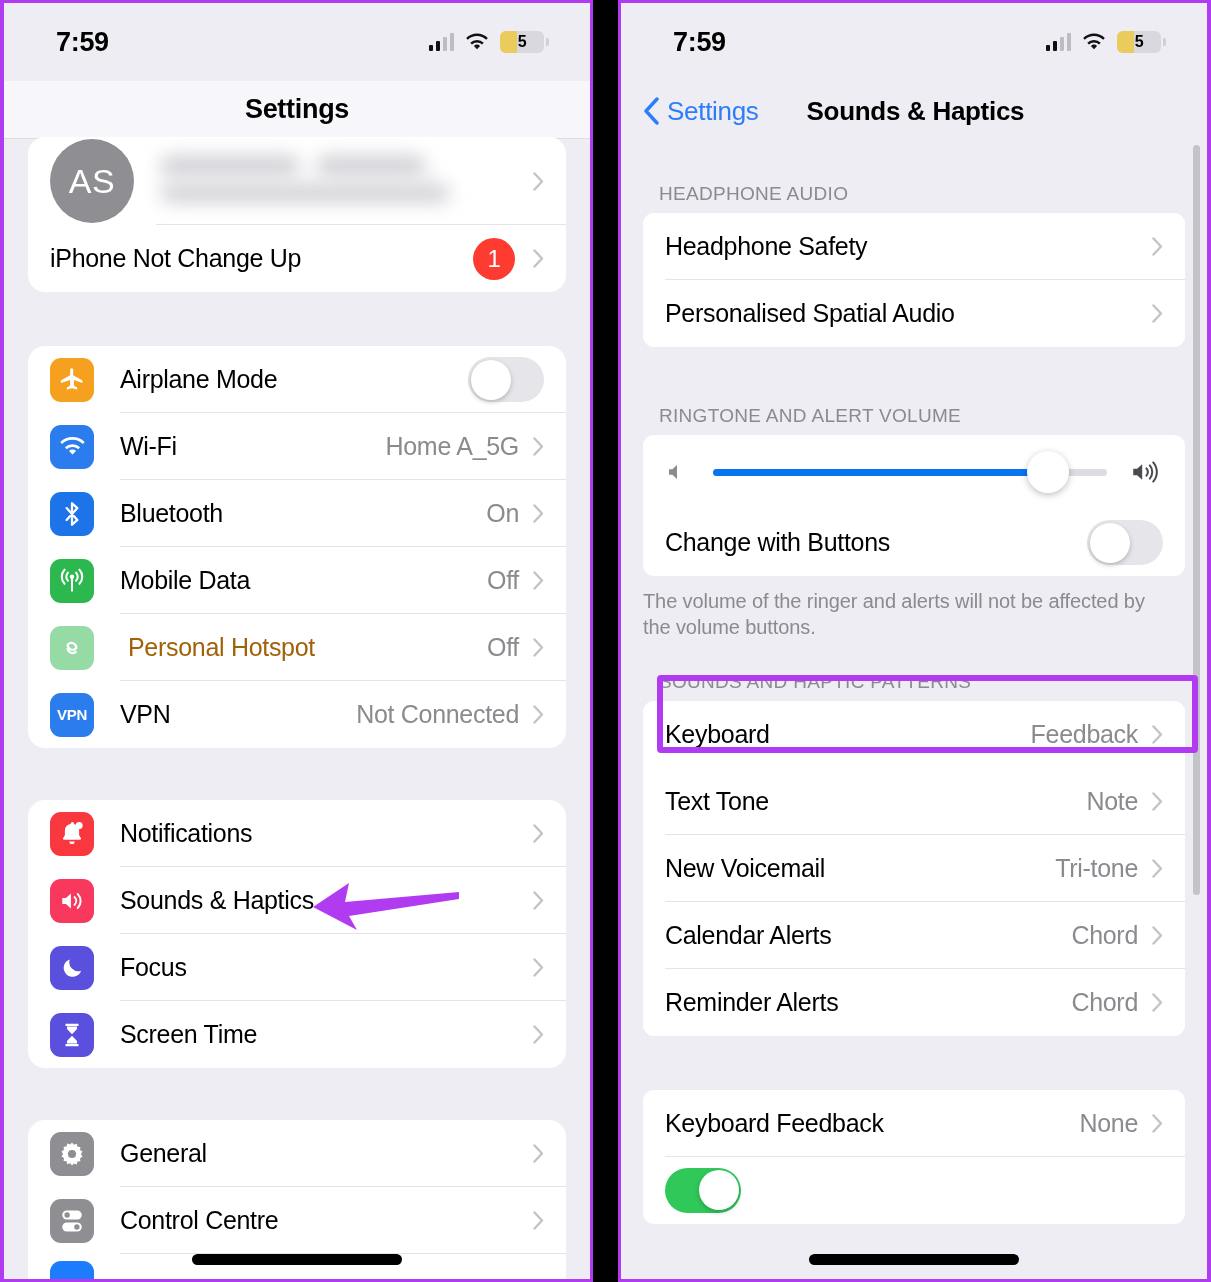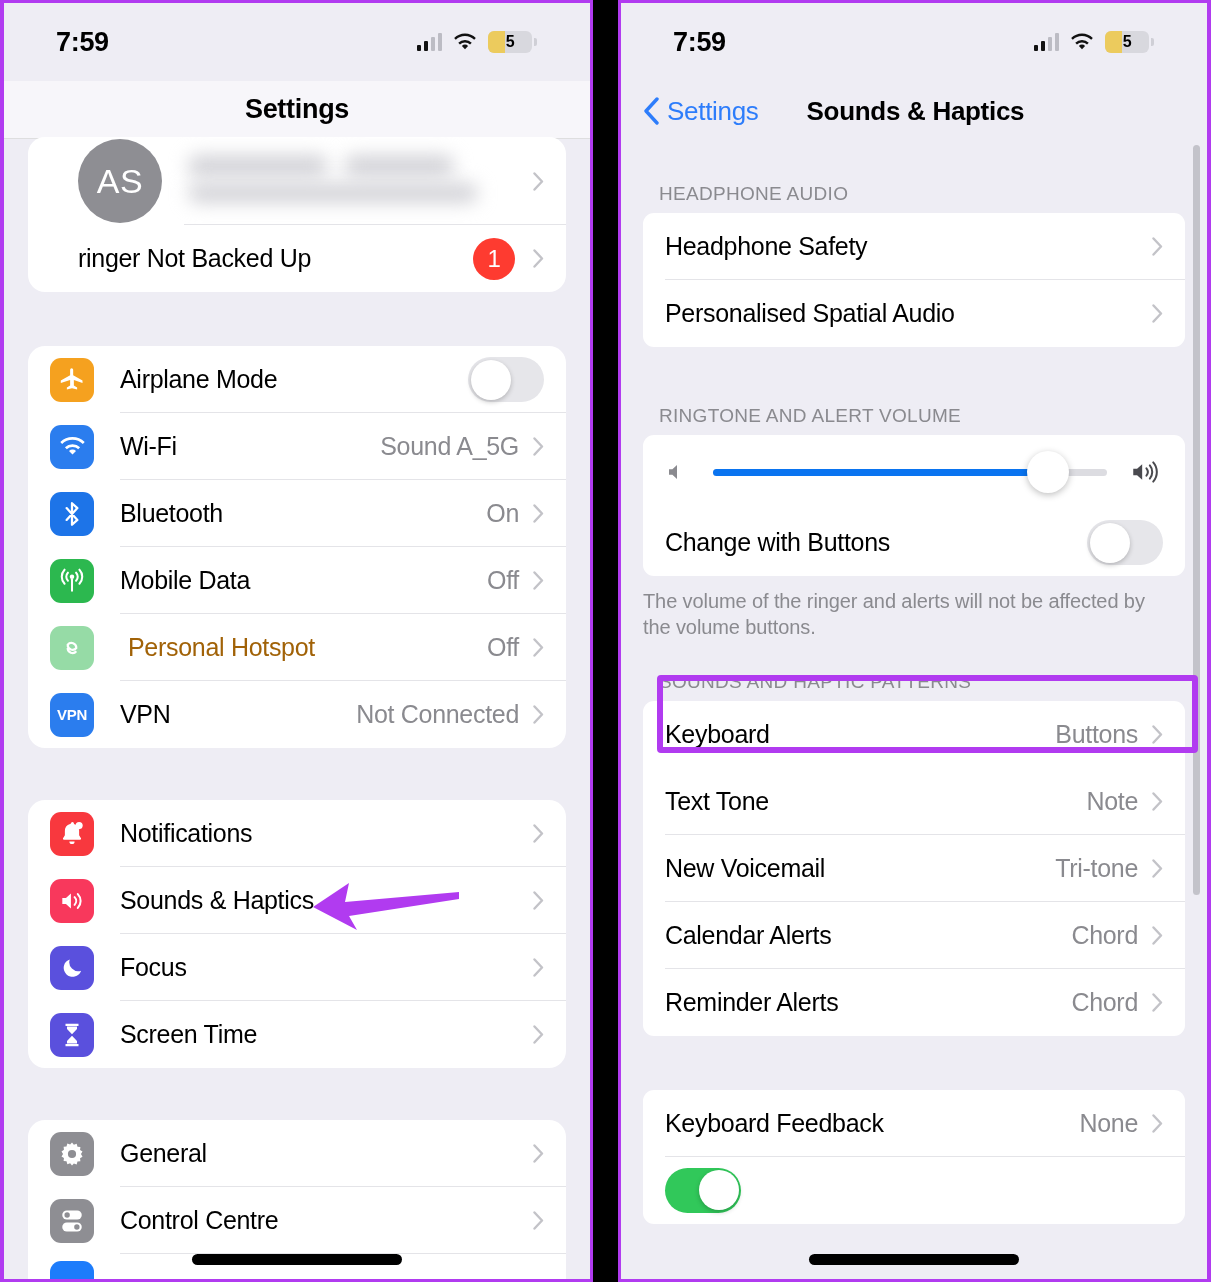--- a/index.html
+++ b/index.html
@@ -21,21 +21,21 @@
     border:3px solid #b13bf0;
   }
   .panel-left  { width:593px; border-left-width:4px; }
   .gap { width:25px; height:1282px; background:#000; flex:0 0 25px; }
   .panel-right { width:593px; border-right-width:4px; }
 
   
   .statusbar {
     height:78px; display:flex; align-items:center;
     justify-content:space-between;
-    padding:0 58px 0 52px;
+    padding:0 46px 0 52px;
   }
   .clock { font-size:27px; font-weight:700; color:#000; letter-spacing:-0.3px; }
   .status-icons { display:flex; align-items:center; gap:11px; }
   .sig { display:flex; align-items:flex-end; gap:2.5px; height:18px; }
   .sig i { display:block; width:4.5px; background:#111; border-radius:1px; }
   .sig i:nth-child(1){ height:6px; }
   .sig i:nth-child(2){ height:10px; }
   .sig i:nth-child(3){ height:14px; background:#bcbcc4; }
   .sig i:nth-child(4){ height:18px; background:#bcbcc4; }
   .wifi-ic { width:24px; height:18px; }
@@ -215,35 +215,35 @@
         </div>
       </div>
     </div>
 
     <div class="navbar-left">
       <div class="title">Settings</div>
     </div>
 
     <div class="content">
 
-      <div class="group" style="margin-top:-2px;padding-left:28px;">
+      <div class="group" style="margin-top:-2px;">
         <div class="row prow">
           <div class="avatar">AS</div>
           <div class="blurname">
             <span class="bn1"></span>
               <span class="bn2"></span>
               <span class="bn3"></span>
           </div>
           <svg class="chev" viewBox="0 0 11 19">
               <path d="M1.5 1.5 9 9.5 1.5 17.5" stroke="#c3c3c8" stroke-width="2.4" fill="none" stroke-linecap="round" stroke-linejoin="round"></path>
             </svg>
           <div class="sep" style="left:128px;"></div>
         </div>
         <div class="row plain">
-          <div class="row-label">ringer Not Backed Up</div>
+          <div class="row-label">iPhone Not Change Up</div>
           <div class="badge">1</div>
           <svg class="chev" viewBox="0 0 11 19">
               <path d="M1.5 1.5 9 9.5 1.5 17.5" stroke="#c3c3c8" stroke-width="2.4" fill="none" stroke-linecap="round" stroke-linejoin="round"></path>
             </svg>
         </div>
       </div>
 
       <div class="group" style="margin-top:54px;">
 
         <div class="row">
@@ -261,21 +261,21 @@
 
         <div class="row">
           <div class="appicon" style="background:#2b7dee;">
             <svg width="27" height="21" viewBox="0 0 24 18" fill="#fff">
               <path d="M12 16.2 8.9 12.9a4.4 4.4 0 0 1 6.2 0Z"></path>
               <path d="M12 9.4c1.9 0 3.7.75 5.05 2.05l1.7-1.8A9.6 9.6 0 0 0 12 6.9a9.6 9.6 0 0 0-6.75 2.75l1.7 1.8A7.1 7.1 0 0 1 12 9.4Z"></path>
               <path d="M12 3.1c3.5 0 6.75 1.35 9.2 3.7l1.65-1.8A15.4 15.4 0 0 0 12 .5 15.4 15.4 0 0 0 1.15 5l1.65 1.8A13.2 13.2 0 0 1 12 3.1Z"></path>
             </svg>
           </div>
           <div class="row-label">Wi-Fi</div>
-          <div class="row-value">Sound A_5G</div>
+          <div class="row-value">Home A_5G</div>
           <svg class="chev" viewBox="0 0 11 19">
               <path d="M1.5 1.5 9 9.5 1.5 17.5" stroke="#c3c3c8" stroke-width="2.4" fill="none" stroke-linecap="round" stroke-linejoin="round"></path>
             </svg>
           <div class="sep"></div>
         </div>
 
         <div class="row">
           <div class="appicon" style="background:#1d74e8;">
             <svg width="20" height="28" viewBox="0 0 16 26" fill="none" stroke="#fff" stroke-width="2.1" stroke-linejoin="round" stroke-linecap="round">
                 <path d="M3 7.5 13 18.5 8 23V3l5 4.5L3 18.5"></path>
@@ -511,21 +511,21 @@
               <div class="knob"></div>
             </div>
         </div>
       </div>
       <div class="footnote">The volume of the ringer and alerts will not be affected by the volume buttons.</div>
 
       <div class="sec-hd" style="margin-top:30px;">SOUNDS AND HAPTIC PATTERNS</div>
       <div class="group gr">
         <div class="row plain">
           <div class="row-label">Keyboard</div>
-          <div class="row-value">Buttons</div>
+          <div class="row-value">Feedback</div>
           <svg class="chev" viewBox="0 0 11 19">
               <path d="M1.5 1.5 9 9.5 1.5 17.5" stroke="#c3c3c8" stroke-width="2.4" fill="none" stroke-linecap="round" stroke-linejoin="round"></path>
             </svg>
         </div>
         <div class="row plain">
           <div class="row-label">Text Tone</div>
           <div class="row-value">Note</div>
           <svg class="chev" viewBox="0 0 11 19">
               <path d="M1.5 1.5 9 9.5 1.5 17.5" stroke="#c3c3c8" stroke-width="2.4" fill="none" stroke-linecap="round" stroke-linejoin="round"></path>
             </svg>

